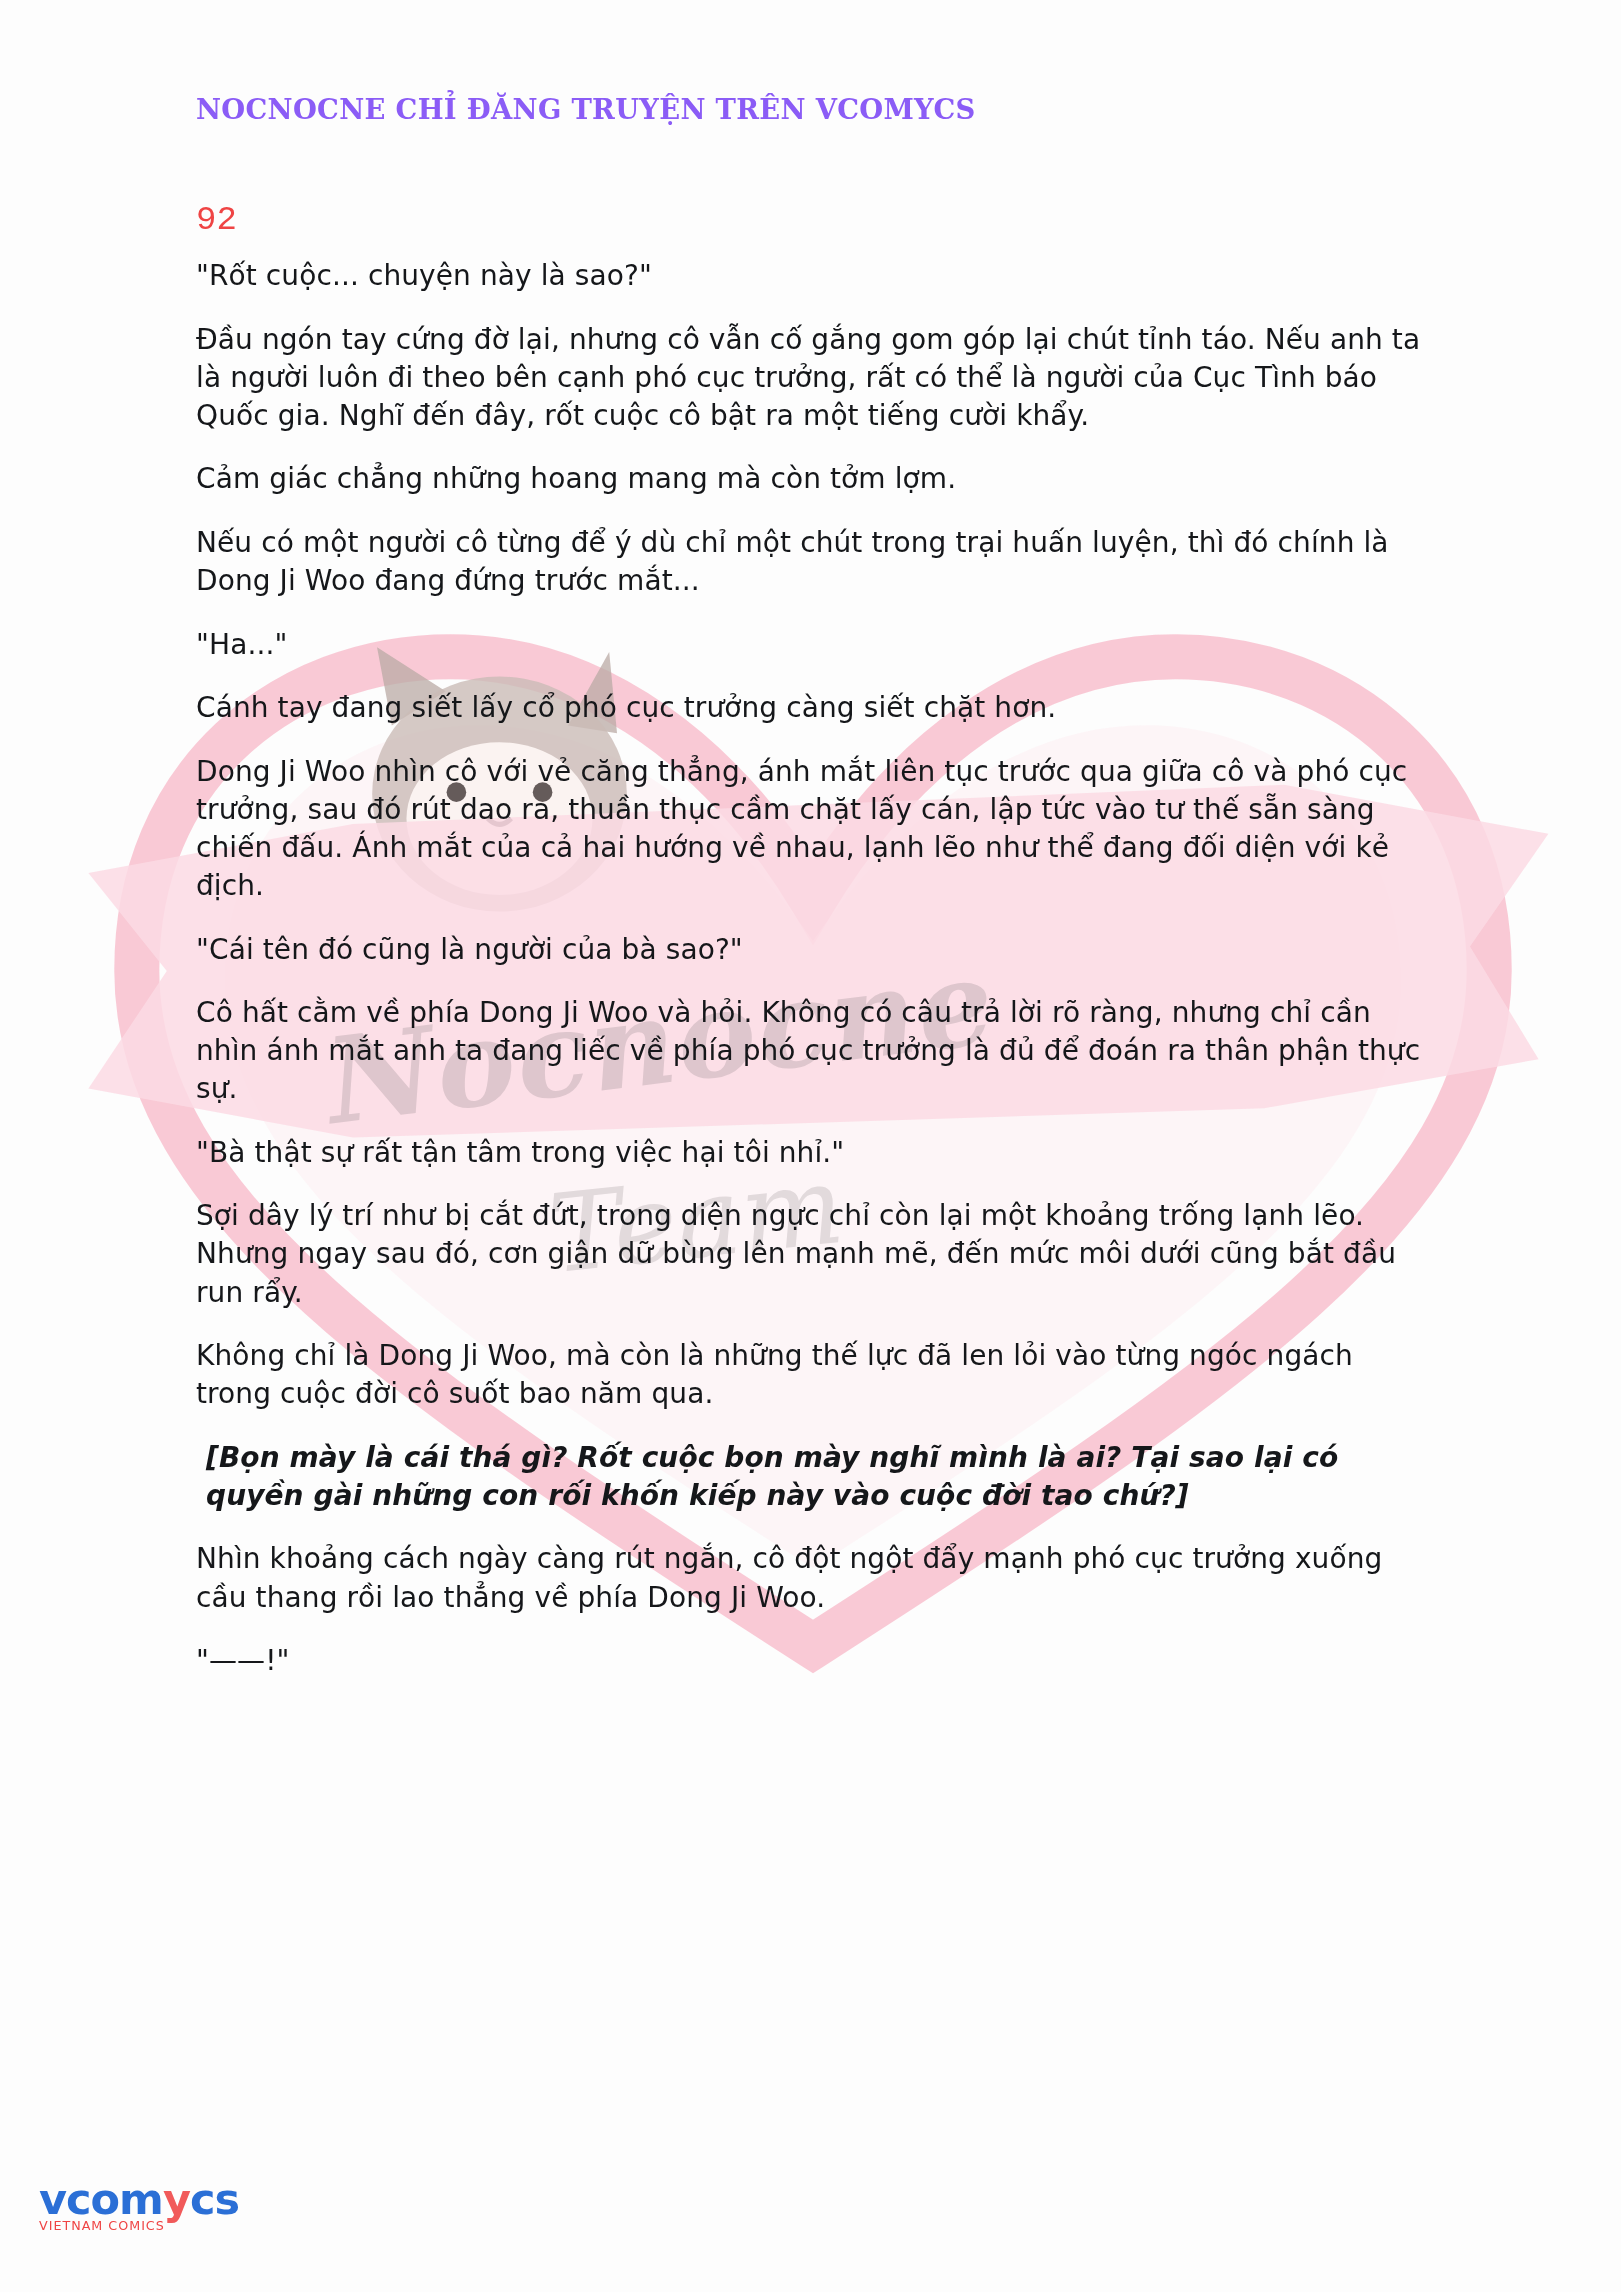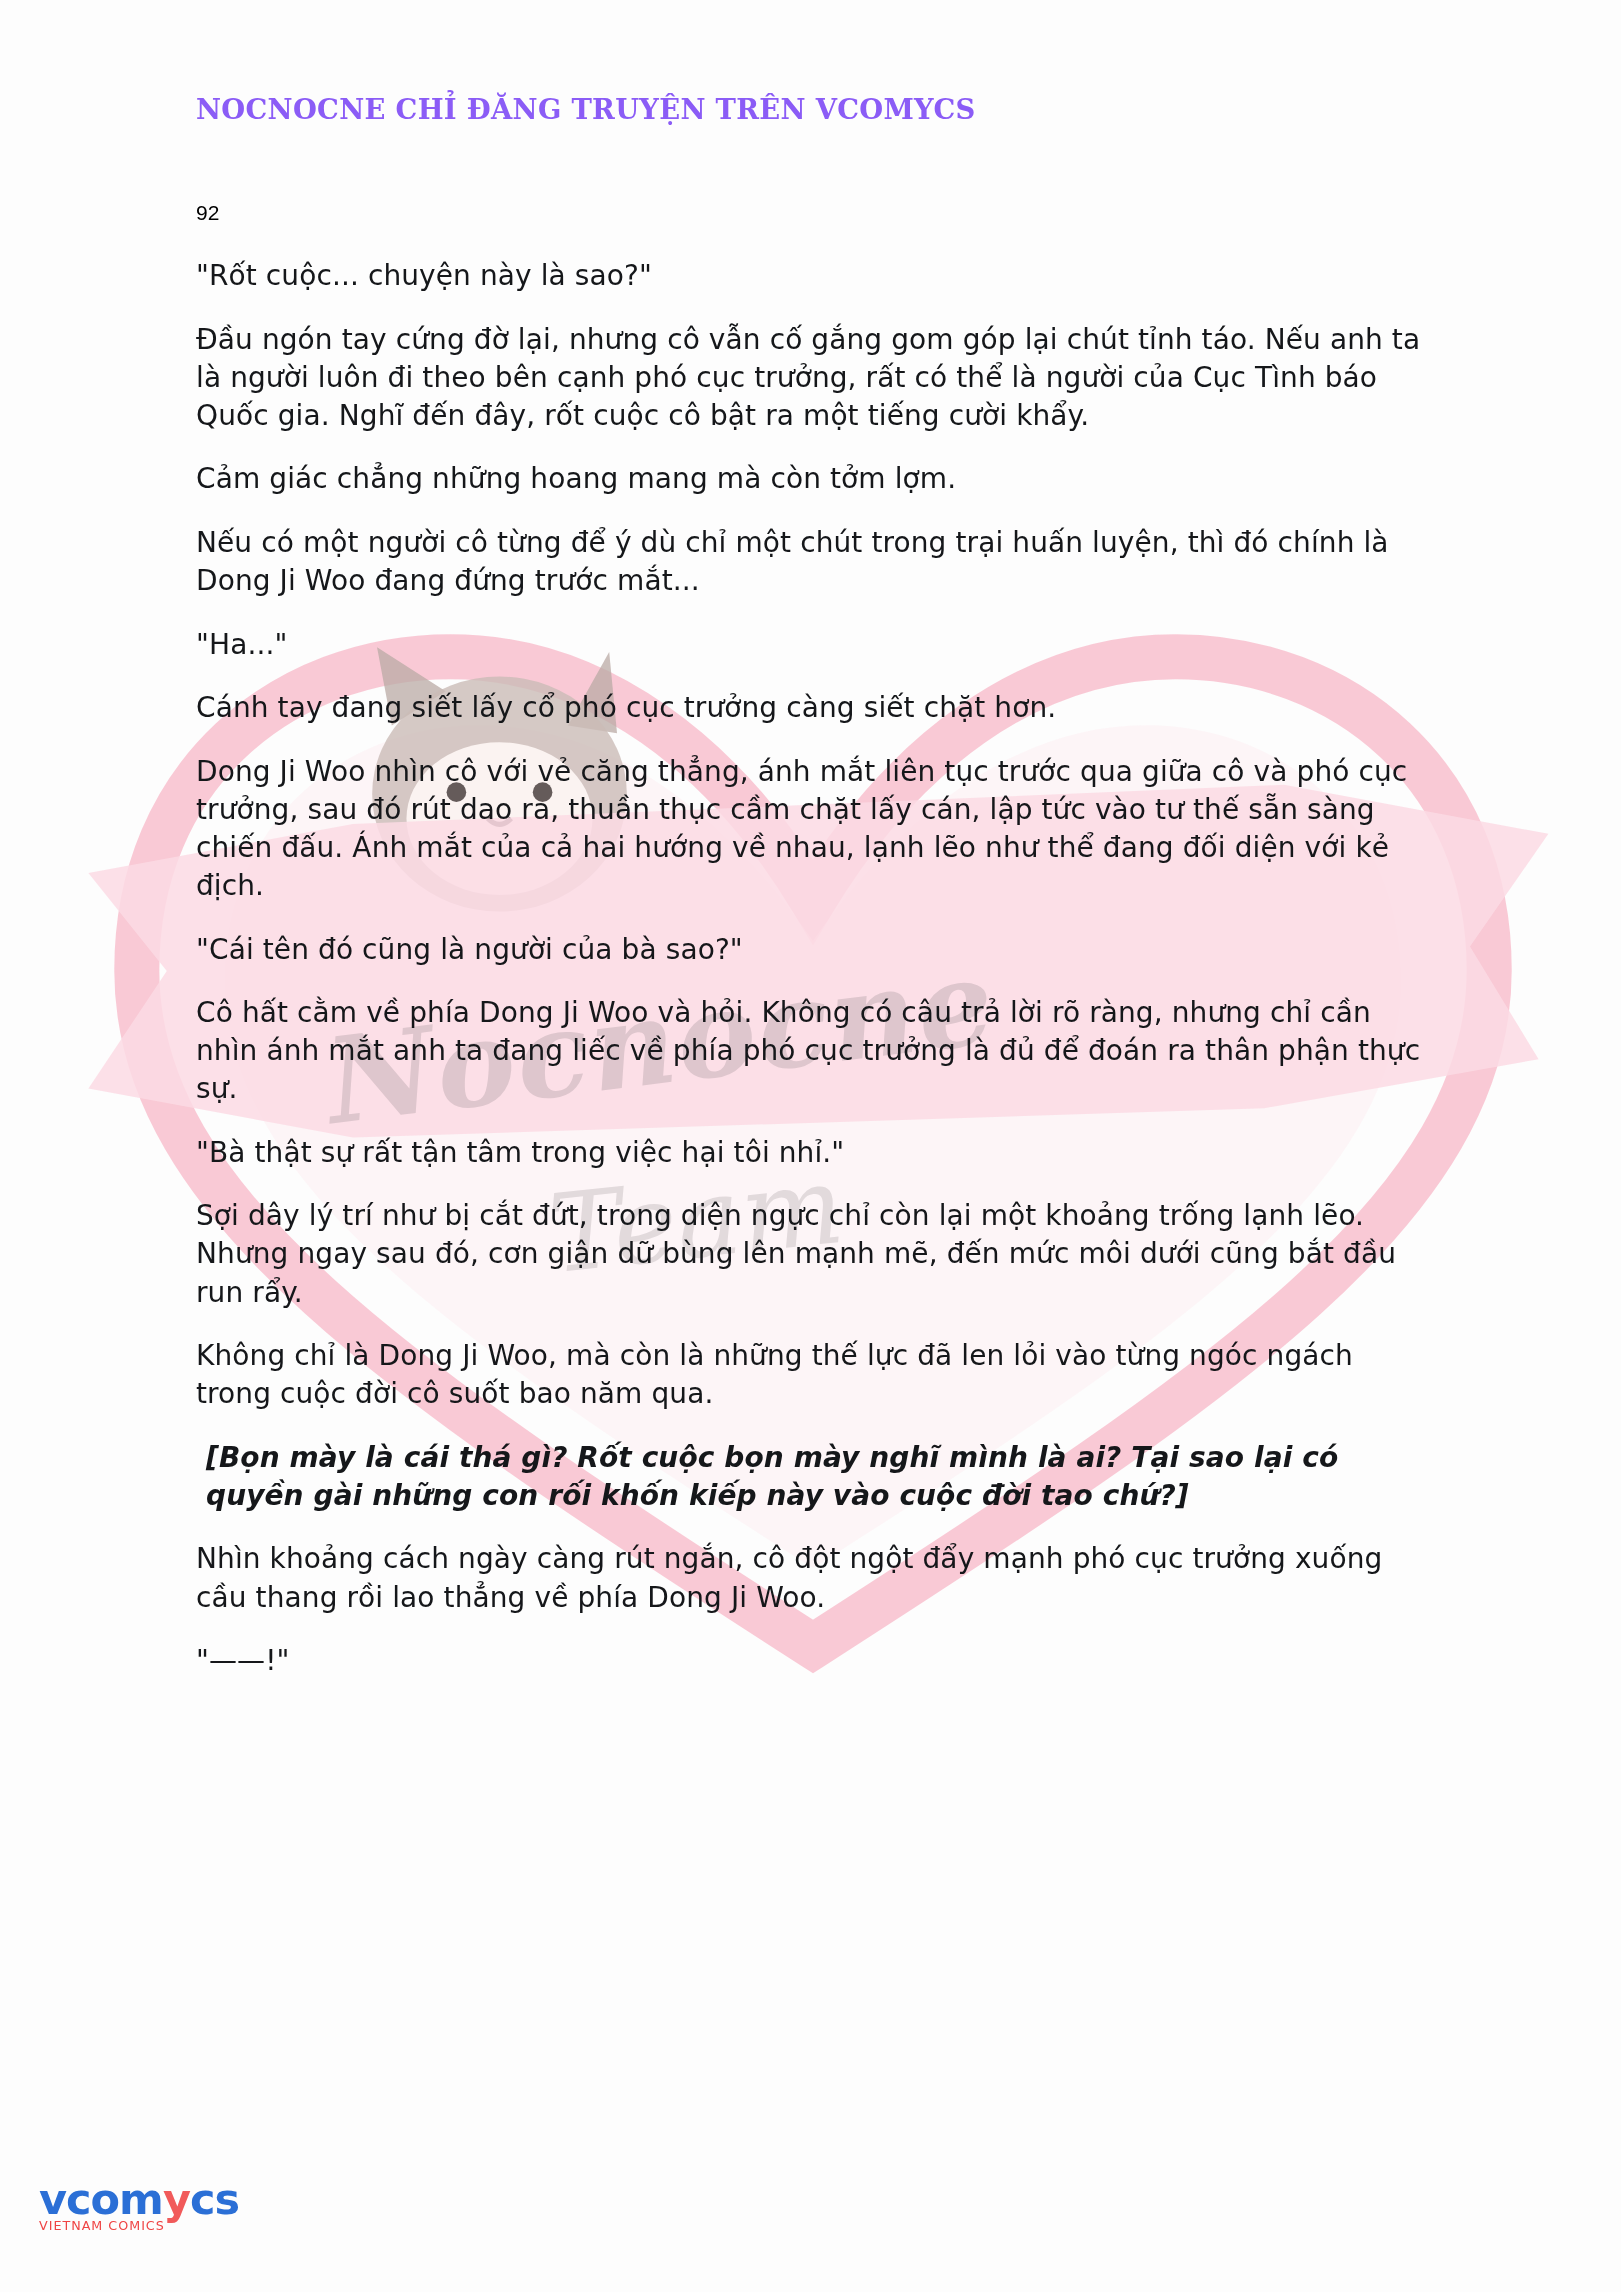--- a/index.html
+++ b/index.html
@@ -81,23 +81,23 @@
     font-family: "DejaVu Serif", serif;
     font-weight: 700;
     font-size: 27.4px;
     color: #8b5cf6;
     letter-spacing: 0.3px;
   }
   .page-number {
     position: absolute;
     left: 196px;
     top: 201px;
-    font-size: 21px;
-    color: #000000;
-    font-family: Liberation Sans, sans-serif;
+    font-size: 34px;
+    color: #ef4444;
+    font-family: Liberation Mono, monospace;
   }
   .body-block {
     position: absolute;
     left: 196px;
     top: 257px;
     width: 1237px;
   }
   p.para {
     margin: 0 0 25.5px 0;
     font-family: "DejaVu Sans", sans-serif;

